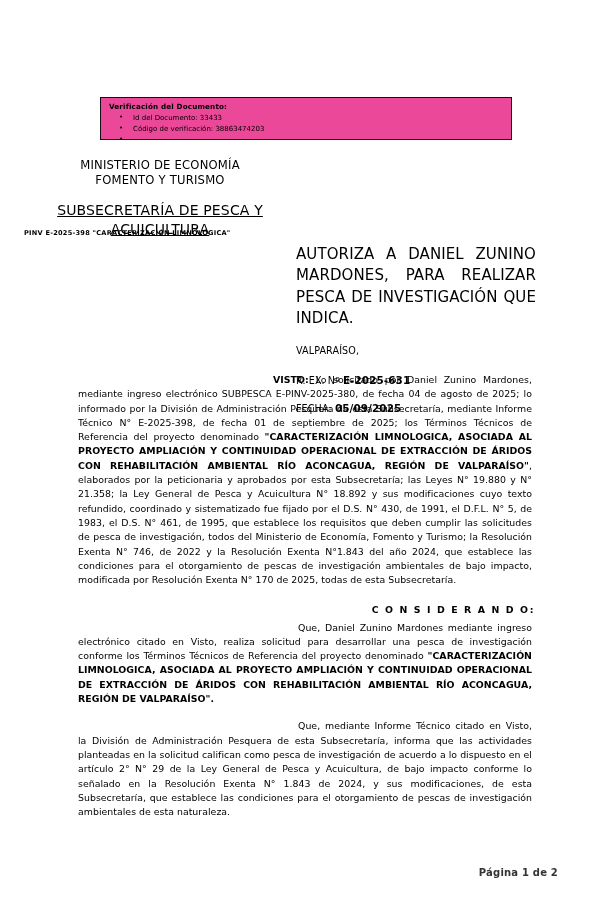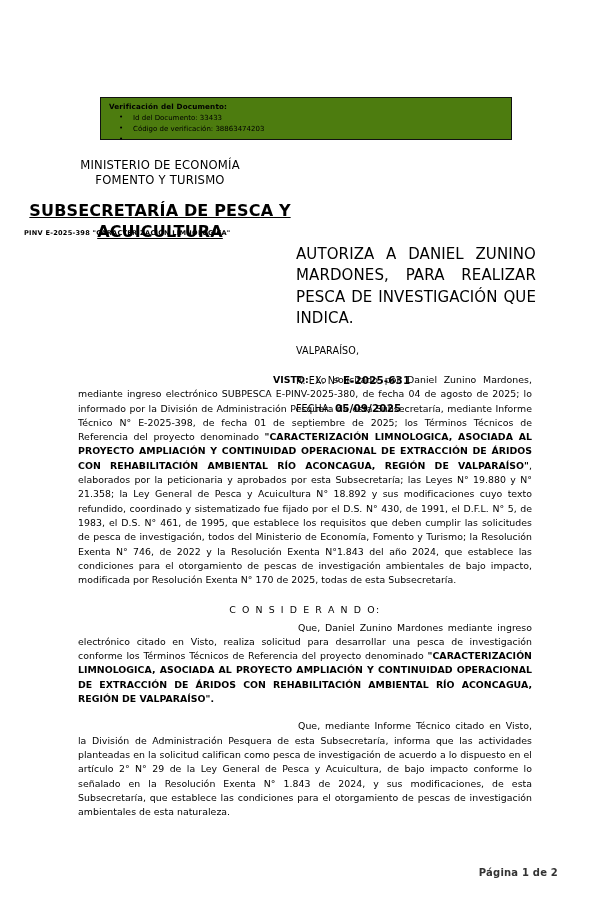--- a/index.html
+++ b/index.html
@@ -26,21 +26,21 @@
 
   
   .verif-box {
     position: absolute;
     left: 100px;
     top: 97px;
     width: 412px;
     box-sizing: border-box;
     border: 1px solid #111111;
     padding: 4px 19px 5px 8px;
-    background: #4d7c0f;
+    background: #ec4899;
   }
   .verif-title {
     font-size: 7.2px;
     font-weight: bold;
     letter-spacing: 0.15px;
     line-height: 1.35;
     margin: 0 0 1px 0;
   }
   .verif-list {
     margin: 0;
@@ -77,22 +77,22 @@
     white-space: nowrap;
   }
   .subsec {
     position: absolute;
     left: 24px;
     top: 200px;
     width: 272px;
     text-align: center;
   }
   .subsec-line {
-    font-size: 16px;
-    font-weight: bold;
+    font-size: 14px;
+    font-weight: normal;
     line-height: 1.32;
     letter-spacing: 0.15px;
     text-decoration: underline;
     display: inline-block;
     white-space: nowrap;
   }
   .pinv {
     position: absolute;
     left: 24px;
     top: 230px;
@@ -164,23 +164,23 @@
     width: 195px;
   }
   .para .indent-wide {
     display: inline-block;
     width: 220px;
   }
   .para b {
     font-weight: bold;
   }
   .centered-head {
-    text-align: center;
+    text-align: right;
     font-size: 9.4px;
-    font-weight: normal;
+    font-weight: bold;
     letter-spacing: 1.6px;
     margin: 16px 0 0 0;
     line-height: 1.5;
   }
 
   
   .footer {
     position: absolute;
     right: 42px;
     bottom: 40px;

